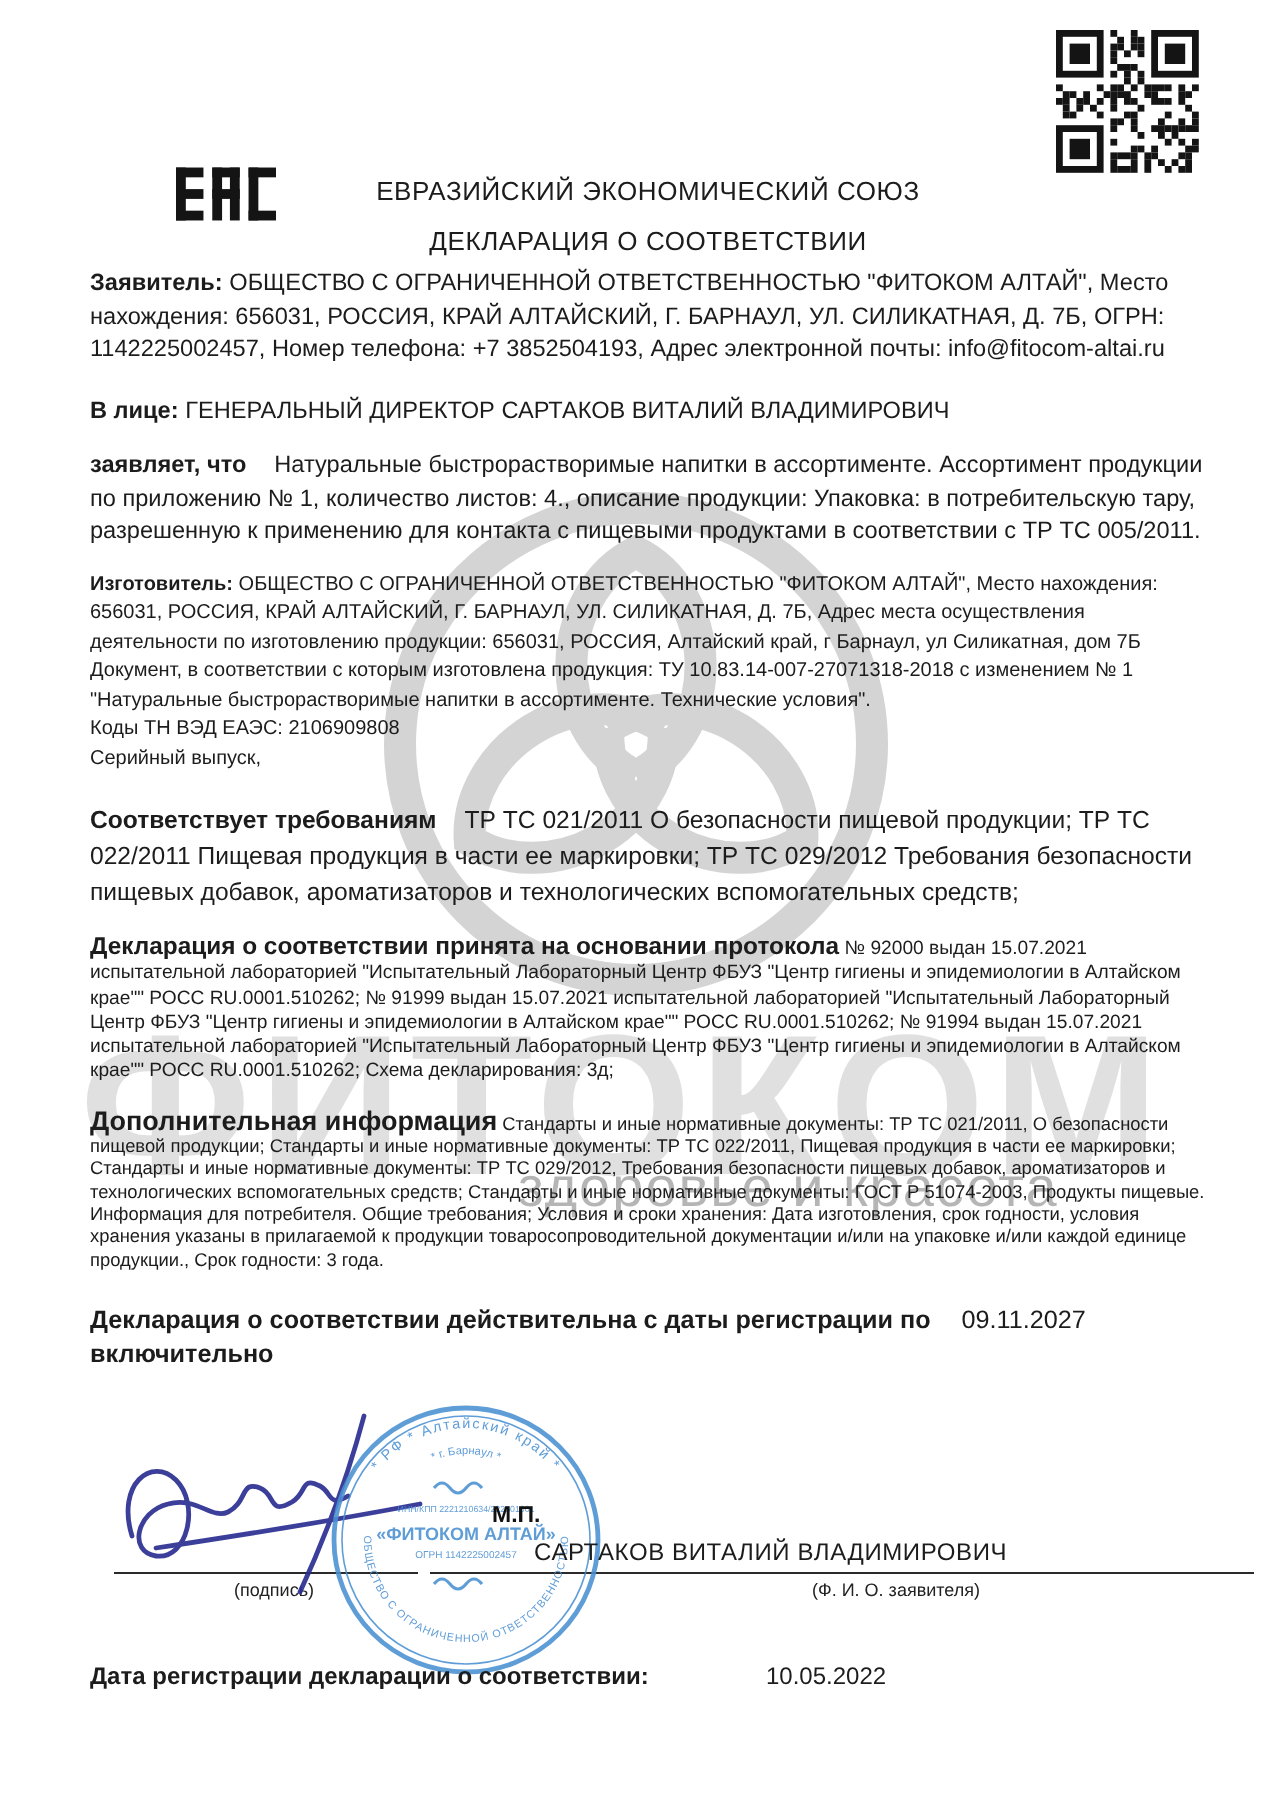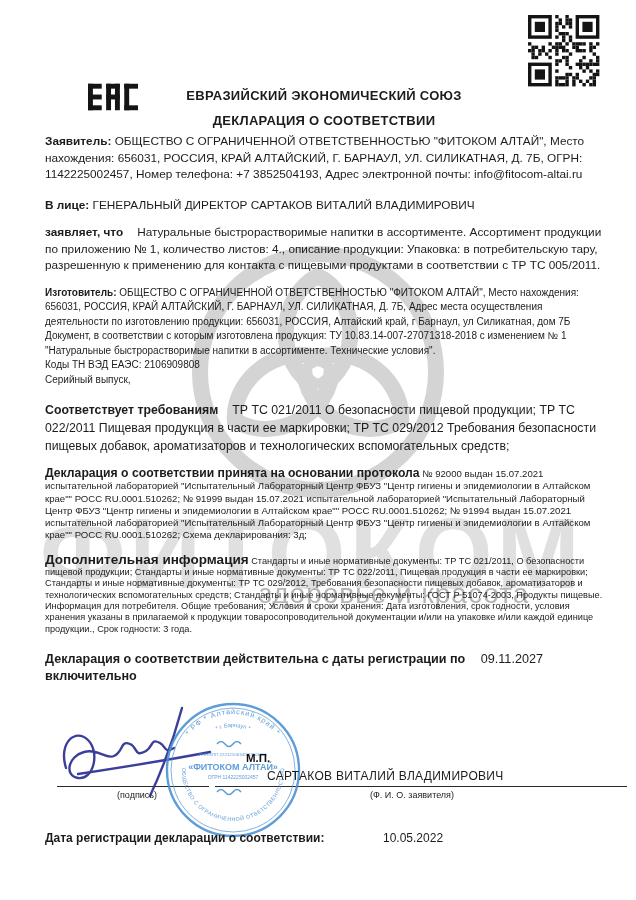--- a/index.html
+++ b/index.html
@@ -15,21 +15,21 @@
     white-space:nowrap;transform:scaleY(1.0);
   }
   .wm-tagline{
     position:absolute;left:259px;top:578px;z-index:0;
     font-size:28px;color:rgba(90,90,90,0.45);letter-spacing:1px;white-space:nowrap;
   }
   
   .eac{position:absolute;left:88px;top:70px;z-index:2;}
   .qr{position:absolute;left:527px;top:14px;z-index:2;}
   .titles{position:absolute;left:45px;top:88px;width:558px;text-align:center;z-index:2;}
-  .title-line{font-size:13px;font-weight:bold;letter-spacing:.3px;}
+  .title-line{font-size:13px;font-weight:normal;letter-spacing:.3px;}
   .title-line + .title-line{margin-top:10px;}
   
   .content{position:absolute;left:45px;top:133px;width:558px;z-index:2;}
   p{margin:0;}
   .body-text{font-size:11.8px;line-height:16.5px;}
   .mfr-text{font-size:10px;line-height:14.5px;}
   .req-text{font-size:12.3px;line-height:18px;}
   b.lbl{font-weight:bold;}
   .gap{display:inline-block;width:14px;}
   .small{font-size:9.6px;line-height:12.3px;}
@@ -42,21 +42,21 @@
   
   .sig-svg{position:absolute;left:52px;top:700px;z-index:3;}
   .stamp-svg{position:absolute;left:163px;top:700px;z-index:3;opacity:.88;}
   .mp{position:absolute;left:246px;top:752px;z-index:4;font-size:11.5px;font-weight:bold;color:#111;}
   .line{position:absolute;border-top:1.4px solid #2a2a2a;z-index:2;}
   .sign-line{left:57px;top:786px;width:152px;}
   .fio-line{left:215px;top:786px;width:412px;}
   .fio-name{position:absolute;left:267px;top:769px;z-index:3;font-size:12px;letter-spacing:.3px;}
   .caption{position:absolute;z-index:2;font-size:9px;color:#222;}
   .cap-sign{left:85px;top:790px;padding-left:32px;}
-  .cap-fio{left:370px;top:790px;}
+  .cap-fio{left:406px;top:790px;}
   .reg-row{position:absolute;left:45px;width:560px;z-index:3;font-size:12px;}
   .reg-row .rl{font-weight:bold;display:inline-block;width:338px;}
   .reg-row.r1{top:806px;}
   .reg-row.r2{top:831px;}
 </style>
 </head>
 <body>
 
 <div class="page">
 

